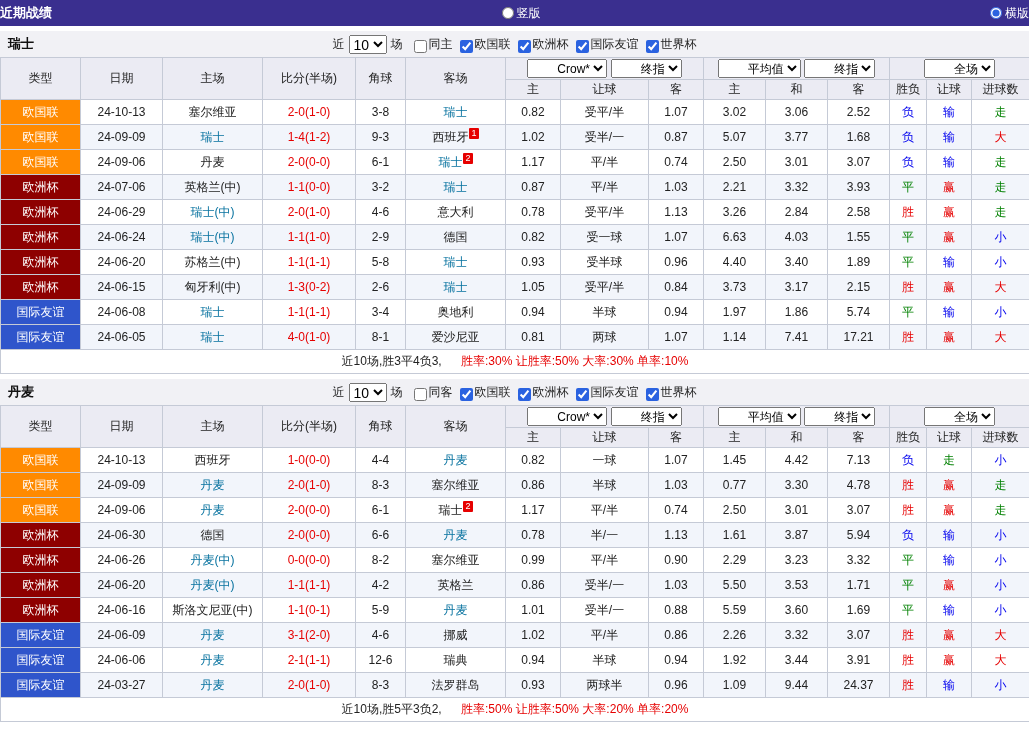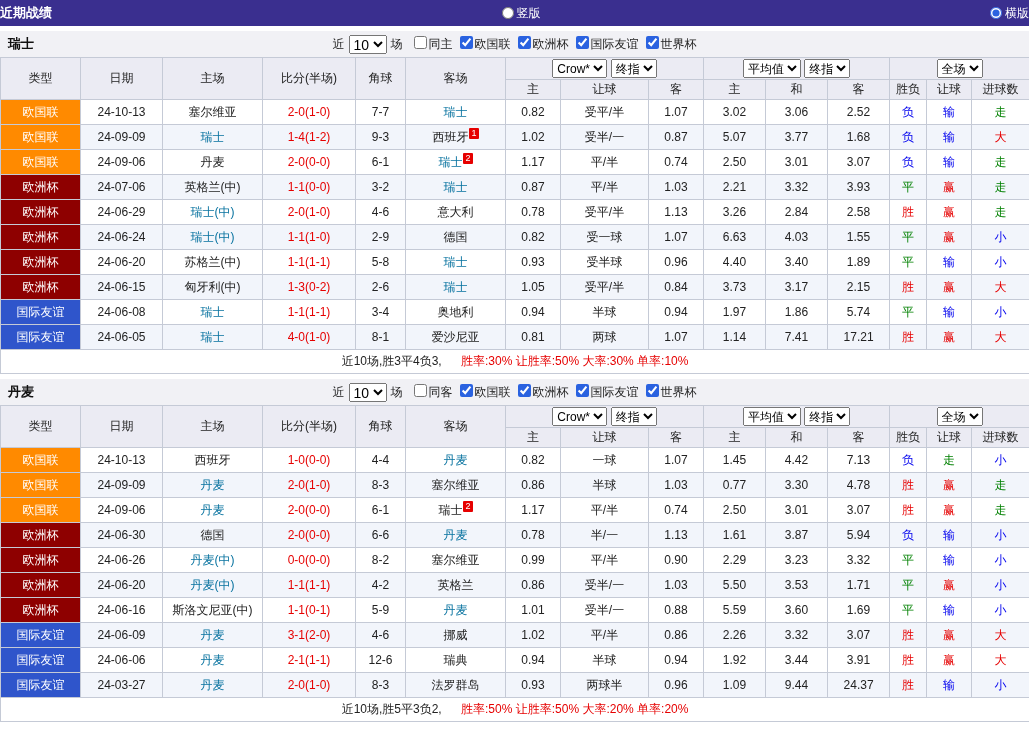--- a/index.html
+++ b/index.html
@@ -36,33 +36,33 @@
   .team-name {
     position: absolute;
     left: 8px;
     font-weight: bold;
     font-size: 13px;
     color: #111;
   }
   .filter-controls { display: inline-flex; align-items: center; gap: 4px; }
   .filter-controls select { font-size: 14px; height: 19px; }
   .checks { display: inline-flex; align-items: center; }
-  .chk { display: inline-flex; align-items: flex-start; gap: 2px; margin-left: 7px; cursor: pointer; }
+  .chk { display: inline-flex; align-items: flex-end; gap: 2px; margin-left: 7px; cursor: pointer; }
   .chk input { margin: 0; width: 13px; height: 13px; accent-color: var(--accent_blue, #2a62e0); }
 
   table { border-collapse: collapse; width: 1029px; table-layout: fixed; }
   th, td {
     border: 1px solid var(--border, #c5cad6);
     text-align: center;
     padding: 0 2px;
     overflow: hidden;
     white-space: nowrap;
   }
   th { background: var(--header_bg, #ebebf3); font-weight: normal; height: 22px; color: #222; }
-  thead select { font-size: 12px; height: 19px; max-width: 95%; }
+  thead select { font-size: 12px; height: 19px; max-width: 95%; padding-left: 25px; }
   tr.sub th { height: 20px; }
   td { height: 25px; background: #fff; }
   tr.alt td { background: var(--row_alt_bg, #f2f5fb); }
   table td.type-nations  { background: var(--type_nations, #ff8a00); color: #fff; }
   table td.type-euro     { background: var(--type_euro, #8e0000); color: #fff; }
   table td.type-friendly { background: var(--type_friendly, #2f55cb); color: #fff; }
   td.score { color: var(--score_red, #e60000); }
   .featured { color: var(--team_featured, #07729f); }
   td.res-win  { color: var(--result_win, #e60000); }
   td.res-lose { color: var(--result_lose, #0000ee); }
@@ -174,21 +174,21 @@
         <th>让球</th>
         <th>进球数</th>
       </tr>
     </thead>
     <tbody>
         <tr>
           <td class="type-nations">欧国联</td>
           <td>24-10-13</td>
           <td><span>塞尔维亚</span></td>
           <td class="score">2-0(1-0)</td>
-          <td>7-7</td>
+          <td>3-8</td>
           <td><span class="featured">瑞士</span></td>
           <td>0.82</td>
           <td>受平/半</td>
           <td>1.07</td>
           <td>3.02</td>
           <td>3.06</td>
           <td>2.52</td>
           <td class="res-lose">负</td>
           <td class="res-lose">输</td>
           <td class="res-push">走</td>

